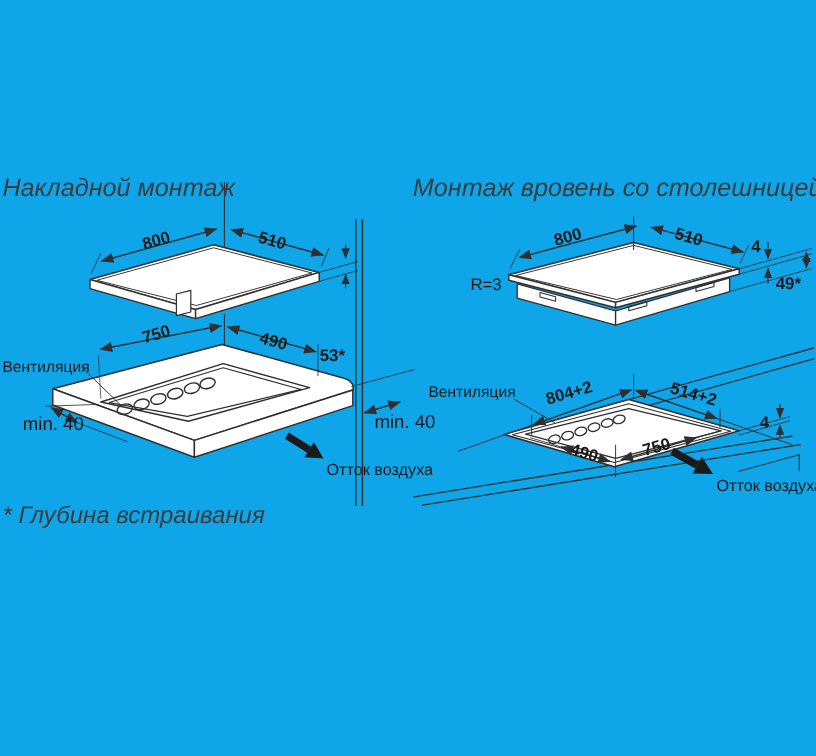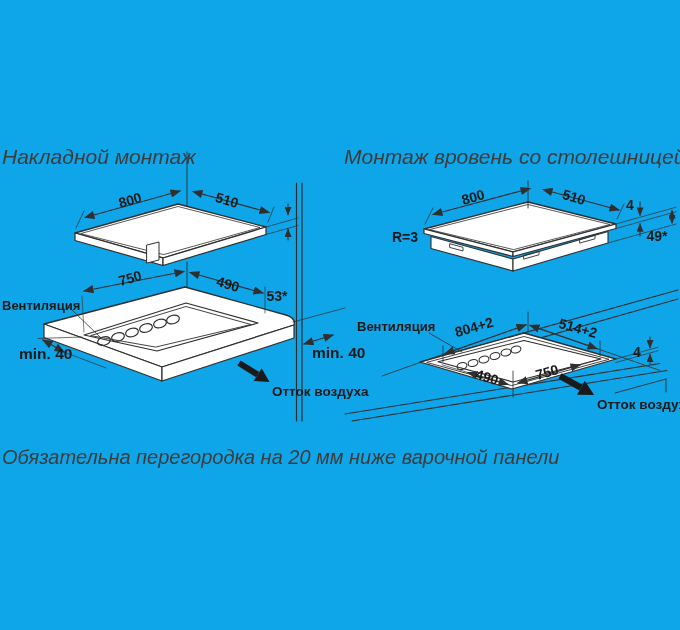--- a/index.html
+++ b/index.html
@@ -3,21 +3,21 @@
 <meta charset="utf-8">
 <style>
   html,body{margin:0;padding:0;background:#ffffff;}
   #canvas{position:relative;width:680px;height:630px;background:#0ea5e9;overflow:hidden;
           font-family:"Liberation Sans",sans-serif;padding-left:16px;}
   svg{position:absolute;left:0;top:0;}
   .lbl{position:absolute;font-weight:bold;color:#1a1a1a;white-space:nowrap;
        transform:translate(-50%,-50%);font-size:14px;line-height:1;}
   .lbl.rl{transform:translate(-50%,-50%) rotate(-16deg);}
   .lbl.rr{transform:translate(-50%,-50%) rotate(16deg);}
-  .tag{position:absolute;font-weight:bold;color:#1a1a1a;white-space:nowrap;line-height:1;}
+  .tag{position:absolute;font-weight:normal;color:#1a1a1a;white-space:nowrap;line-height:1;}
   .title{position:absolute;font-style:italic;font-weight:normal;color:#3c3c3c;
          font-size:21px;white-space:nowrap;line-height:1;}
   .note{position:absolute;font-style:italic;font-weight:normal;color:#3c3c3c;
         font-size:20px;white-space:nowrap;line-height:1;}
 </style>
 </head>
 <body>
 
 <div id="canvas">
 
@@ -209,15 +209,15 @@
   <div class="lbl" style="left:657px;top:236px;">49*</div>
   <div class="tag" style="left:392px;top:230px;font-size:14px;">R=3</div>
   <div class="tag" style="left:357px;top:320px;font-size:13px;">Вентиляция</div>
   <div class="lbl rl" style="left:474px;top:327px;">804+2</div>
   <div class="lbl rr" style="left:578px;top:328px;">514+2</div>
   <div class="lbl" style="left:637px;top:352px;">4</div>
   <div class="lbl rr" style="left:487px;top:377px;">490</div>
   <div class="lbl rl" style="left:547px;top:372px;">750</div>
   <div class="tag" style="left:597px;top:398px;font-size:13.5px;">Отток воздуха</div>
 
-  <div class="note" style="left:2px;top:447px;">Обязательна перегородка на 20 мм ниже варочной панели</div>
+  <div class="note" style="left:2px;top:420px;">* Глубина встраивания</div>
 
 </div>
 
 </body></html>

